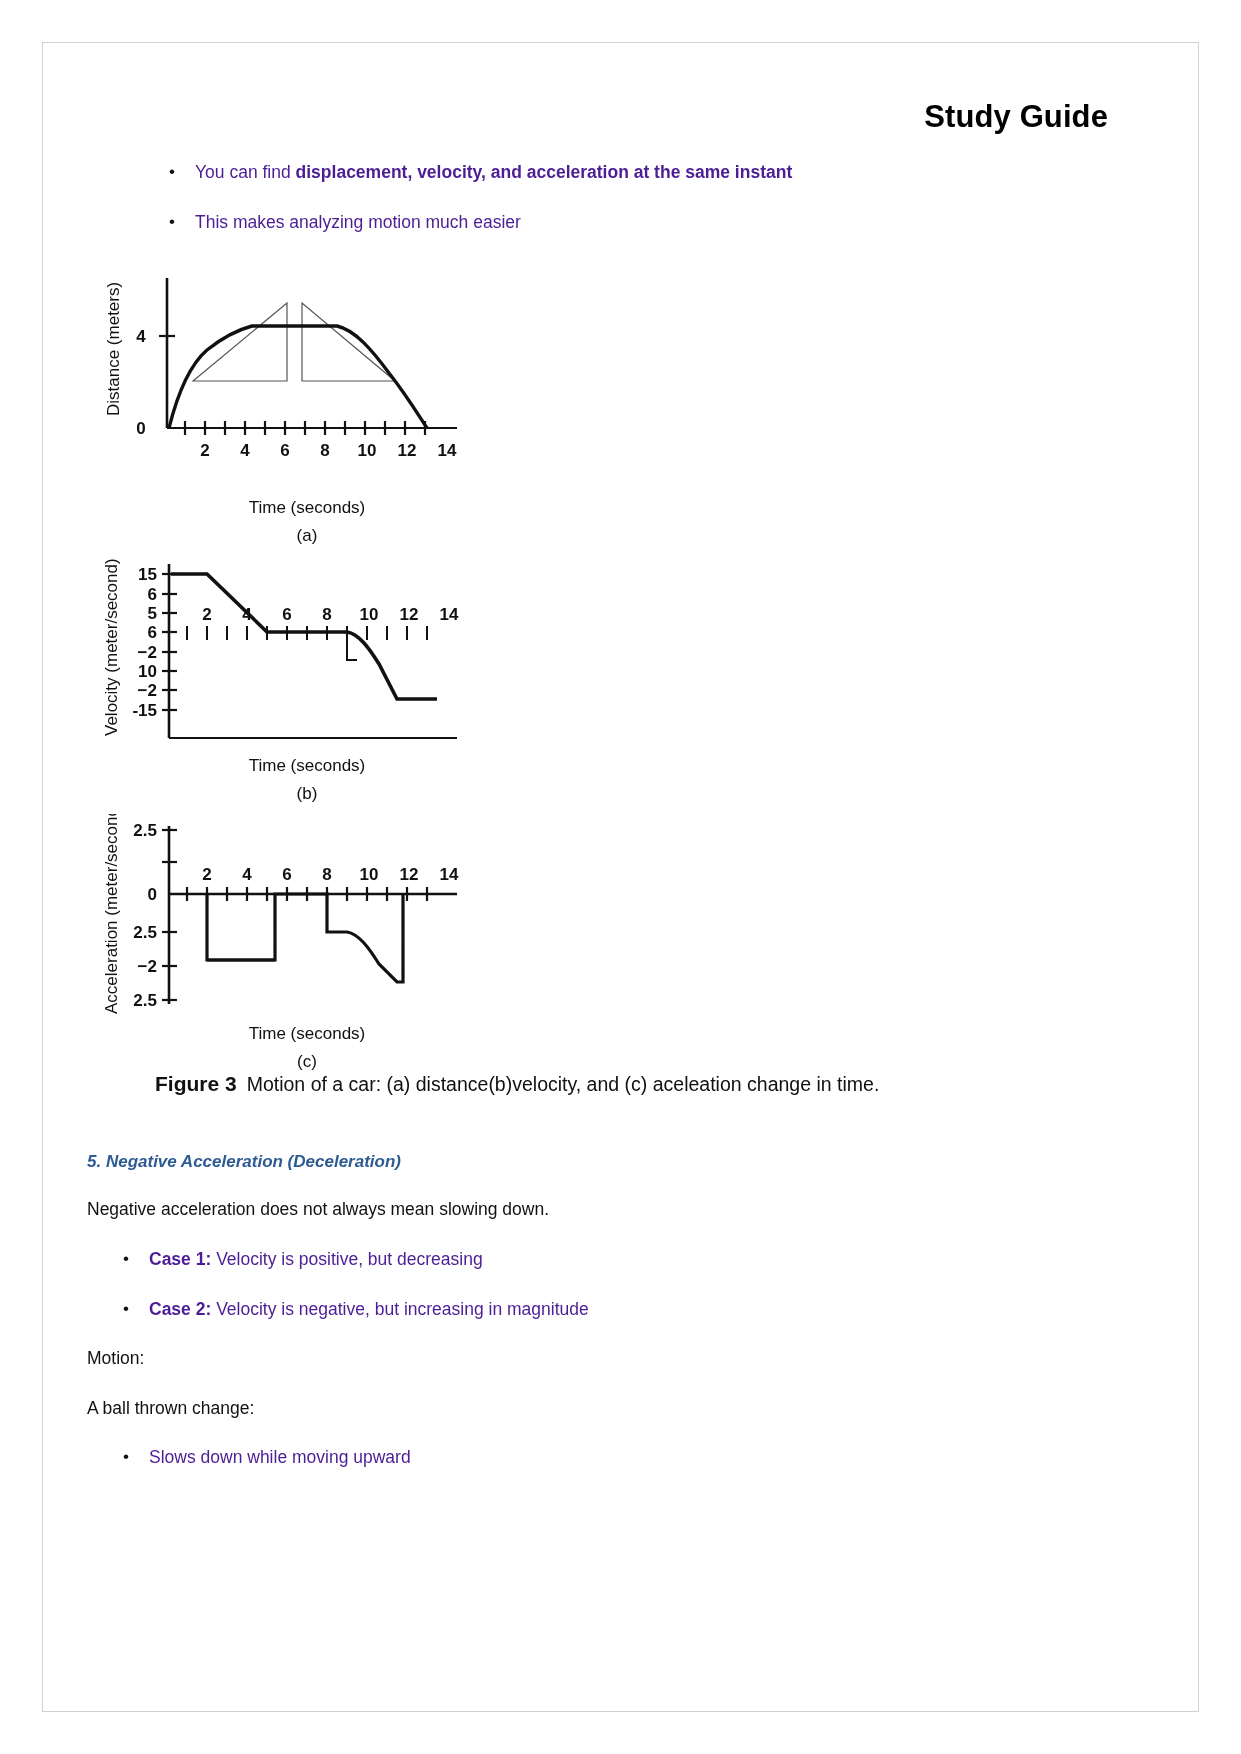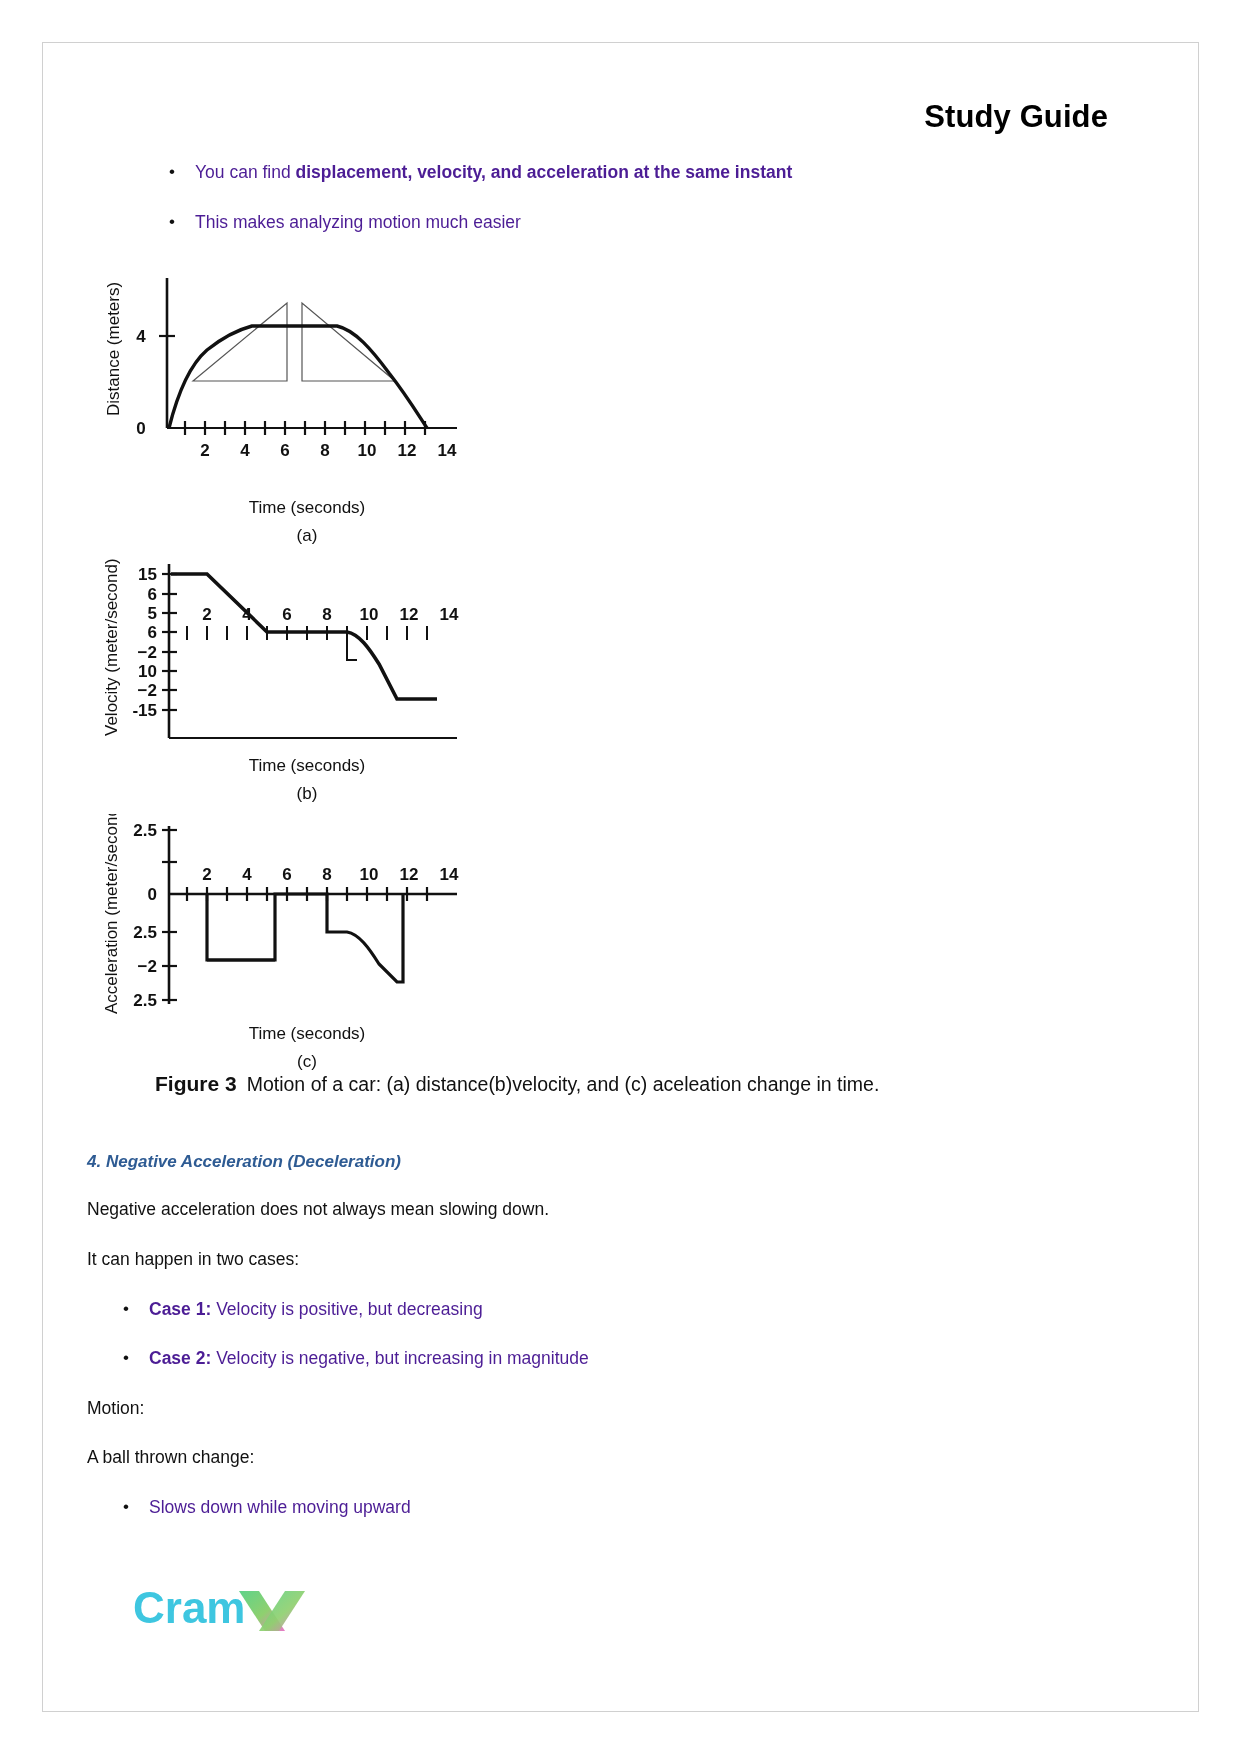--- a/index.html
+++ b/index.html
@@ -311,25 +311,24 @@
           <div style="font-size:17px;color:#111;margin-top:8px;">(c)</div>
         </div>
       </div>
 
       <div class="fig-caption">
         <span class="figlabel">Figure 3</span><span>Motion of a car: (a) distance(b)velocity, and (c) aceleation change in time.</span>
       </div>
     </div>
 
     <div class="body-block" style="padding-left:0;padding-right:0;">
-      <div class="section-head">4. Negative Acceleration (Deceleration)</div>
+      <div class="section-head">5. Negative Acceleration (Deceleration)</div>
 
       <div class="para"><span>Negative acceleration does </span><b>not always mean slowing down</b><span>.</span></div>
 
-      <div class="para">It can happen in two cases:</div>
 
       <div class="bullet-row">
         <span class="dot">•</span>
         <span class="btxt"><b>Case 1:</b><span> Velocity is positive, but decreasing</span></span>
       </div>
 
       <div class="bullet-row">
         <span class="dot">•</span>
         <span class="btxt"><b>Case 2:</b><span> Velocity is negative, but increasing in magnitude</span></span>
       </div>
@@ -337,31 +336,15 @@
       <div class="para"><b>Motion:</b></div>
 
       <div class="para">A ball thrown change:</div>
 
       <div class="bullet-row">
         <span class="dot">•</span>
         <span class="btxt">Slows down while moving upward</span>
       </div>
     </div>
 
-    <div class="logo-wrap">
-      <svg class="logo-svg" width="180" height="58" viewBox="0 0 180 58">
-        <defs>
-          <linearGradient id="xgrad" x1="0" y1="0" x2="1" y2="1">
-            <stop offset="0%" stop-color="#5fd38a"></stop>
-            <stop offset="55%" stop-color="#8fd06f"></stop>
-            <stop offset="100%" stop-color="#e879c8"></stop>
-          </linearGradient>
-        </defs>
-        <text x="0" y="42" font-family="Liberation Sans, sans-serif" font-size="44" font-weight="bold" fill="#3ec6e0">Cram</text>
-        <g>
-          <path d="M 106 10 L 126 10 L 152 50 L 132 50 Z" fill="url(#xgrad)"></path>
-          <path d="M 152 10 L 172 10 L 146 50 L 126 50 Z" fill="url(#xgrad)" opacity="0.92"></path>
-        </g>
-      </svg>
-    </div>
 
   </div>
 </div>
 
 </body></html>

